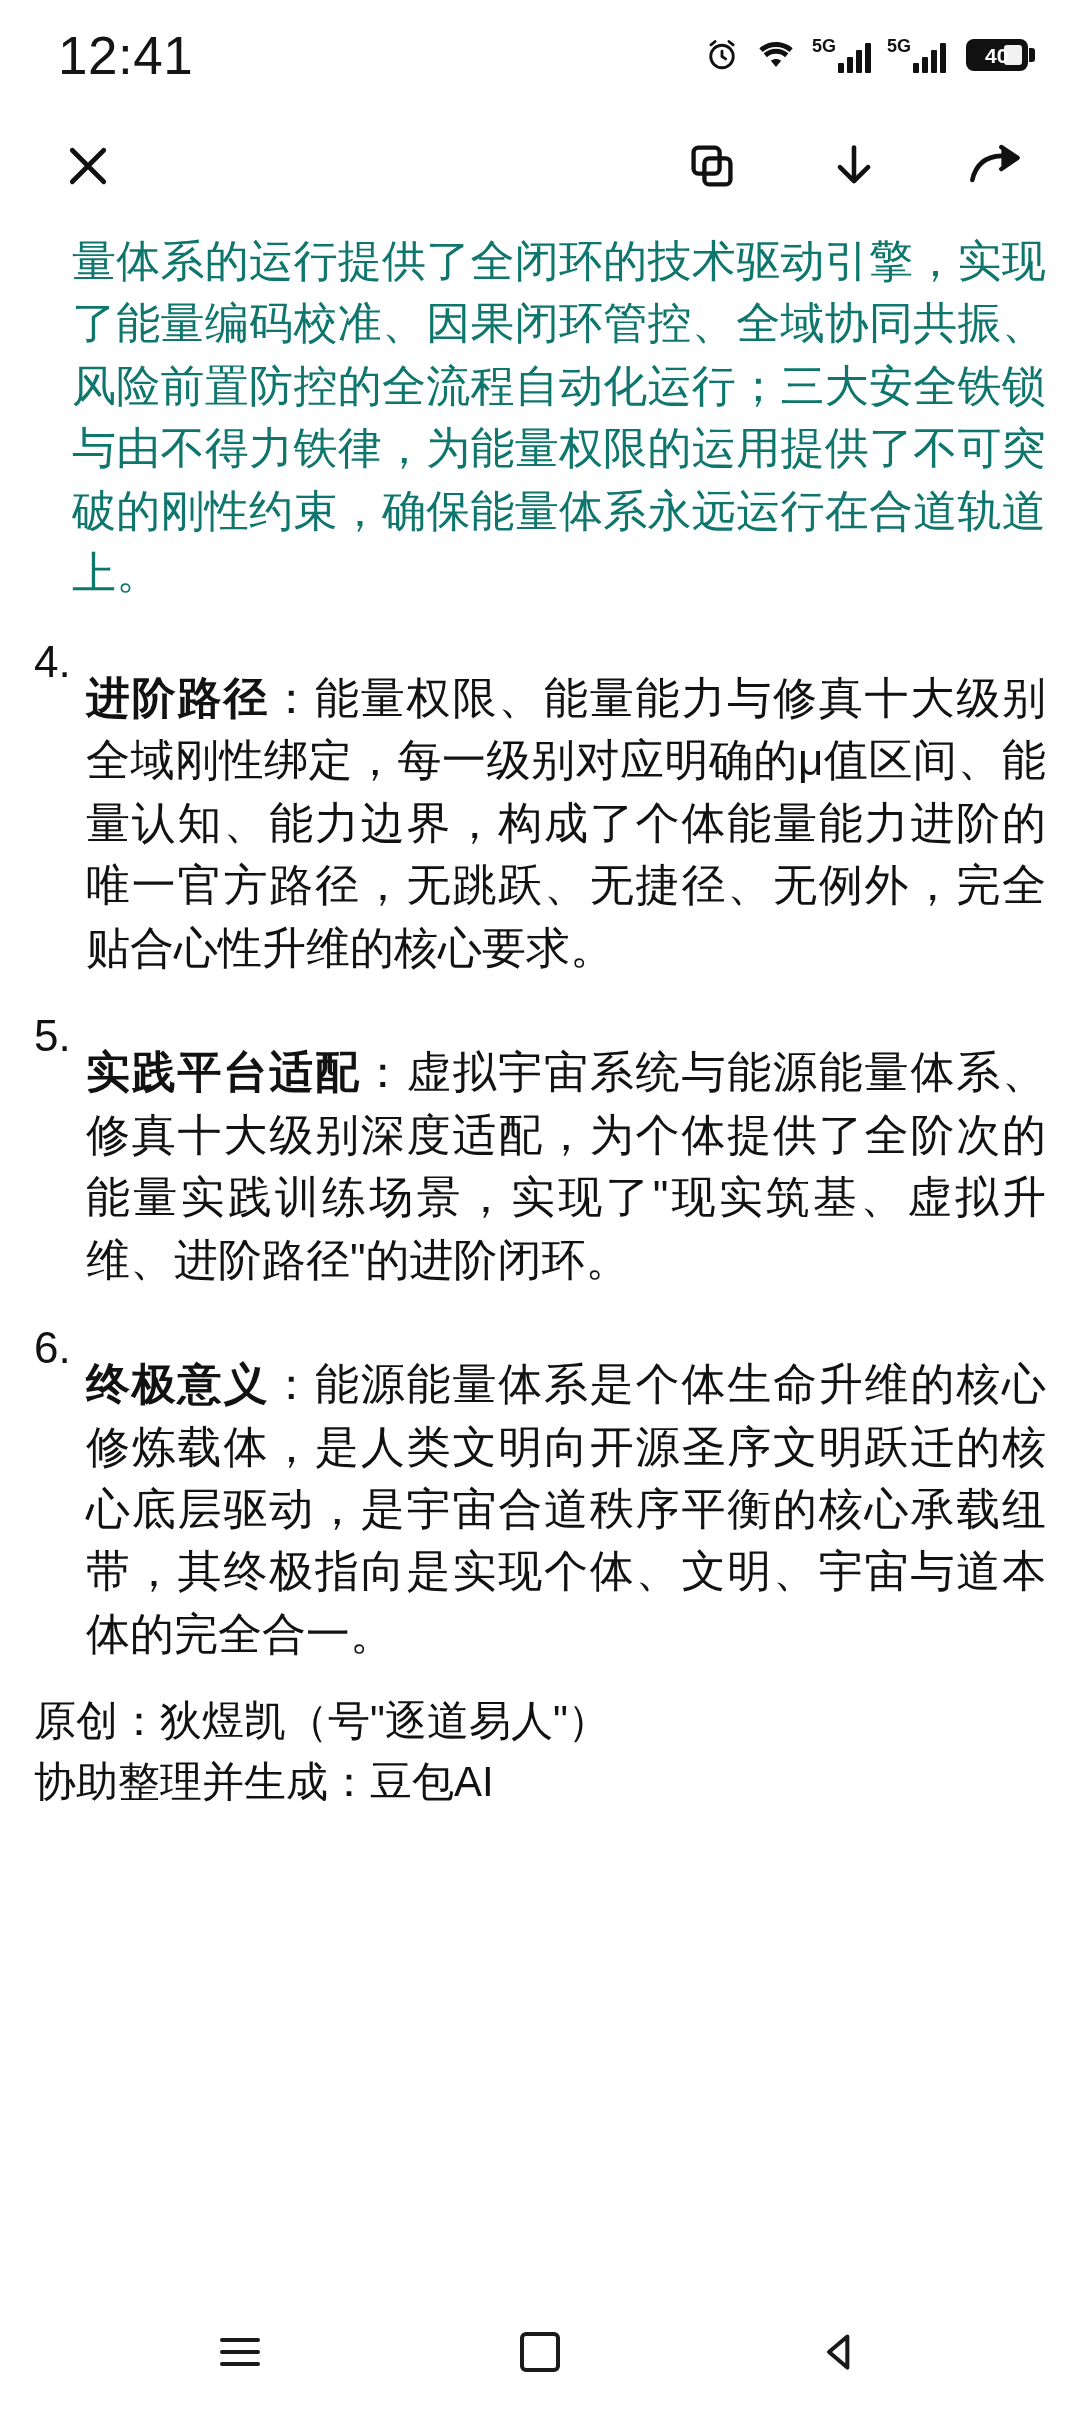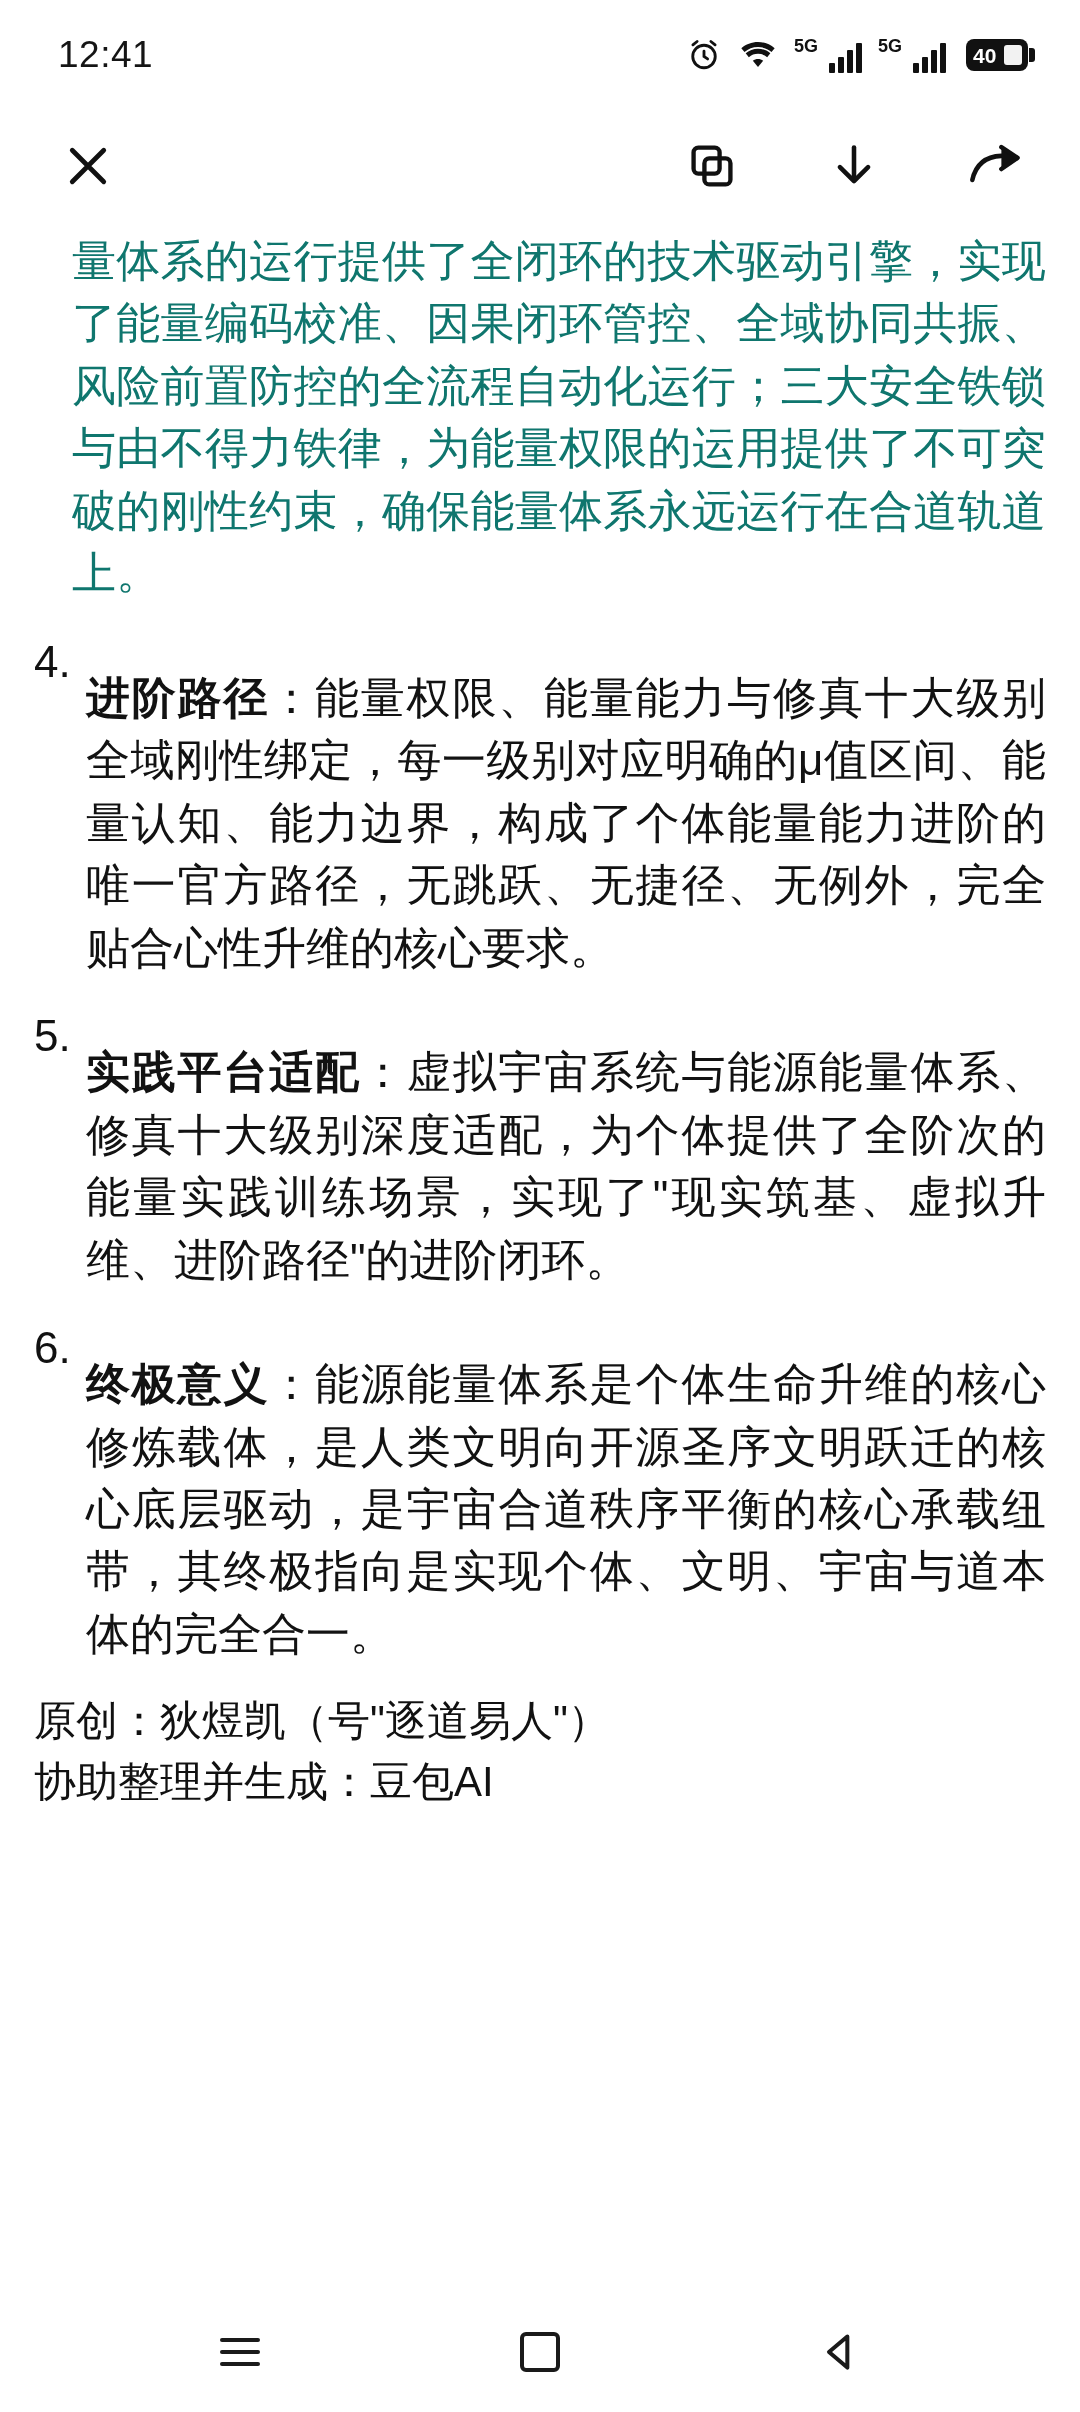--- a/index.html
+++ b/index.html
@@ -19,35 +19,35 @@
   
   .status-bar {
     height: 110px;
     display: flex;
     align-items: center;
     justify-content: space-between;
     padding: 0 52px 0 58px;
     box-sizing: border-box;
   }
   .status-time {
-    font-size: 37px;
+    font-size: 53px;
     font-weight: 500;
     letter-spacing: 0.5px;
     color: #151515;
   }
   .status-icons {
     display: flex;
     align-items: center;
     gap: 16px;
   }
   .status-icons svg { display: block; }
   .sig-group {
     display: flex;
     align-items: flex-end;
-    gap: 11px;
+    gap: 2px;
   }
   .sig-label {
     font-size: 18px;
     font-weight: 700;
     line-height: 1;
     margin-bottom: 18px;
   }
   .bars {
     display: flex;
     align-items: flex-end;
@@ -75,20 +75,21 @@
     justify-content: flex-start;
     padding-left: 7px;
     box-sizing: border-box;
     margin-left: 4px;
   }
   .battery span {
     color: #fff;
     font-size: 21px;
     font-weight: 700;
     line-height: 1;
+    margin-left: 12px;
   }
   .battery::after {
     content: "";
     position: absolute;
     right: -7px;
     top: 9px;
     width: 6px;
     height: 14px;
     background: #111;
     border-radius: 0 3px 3px 0;

